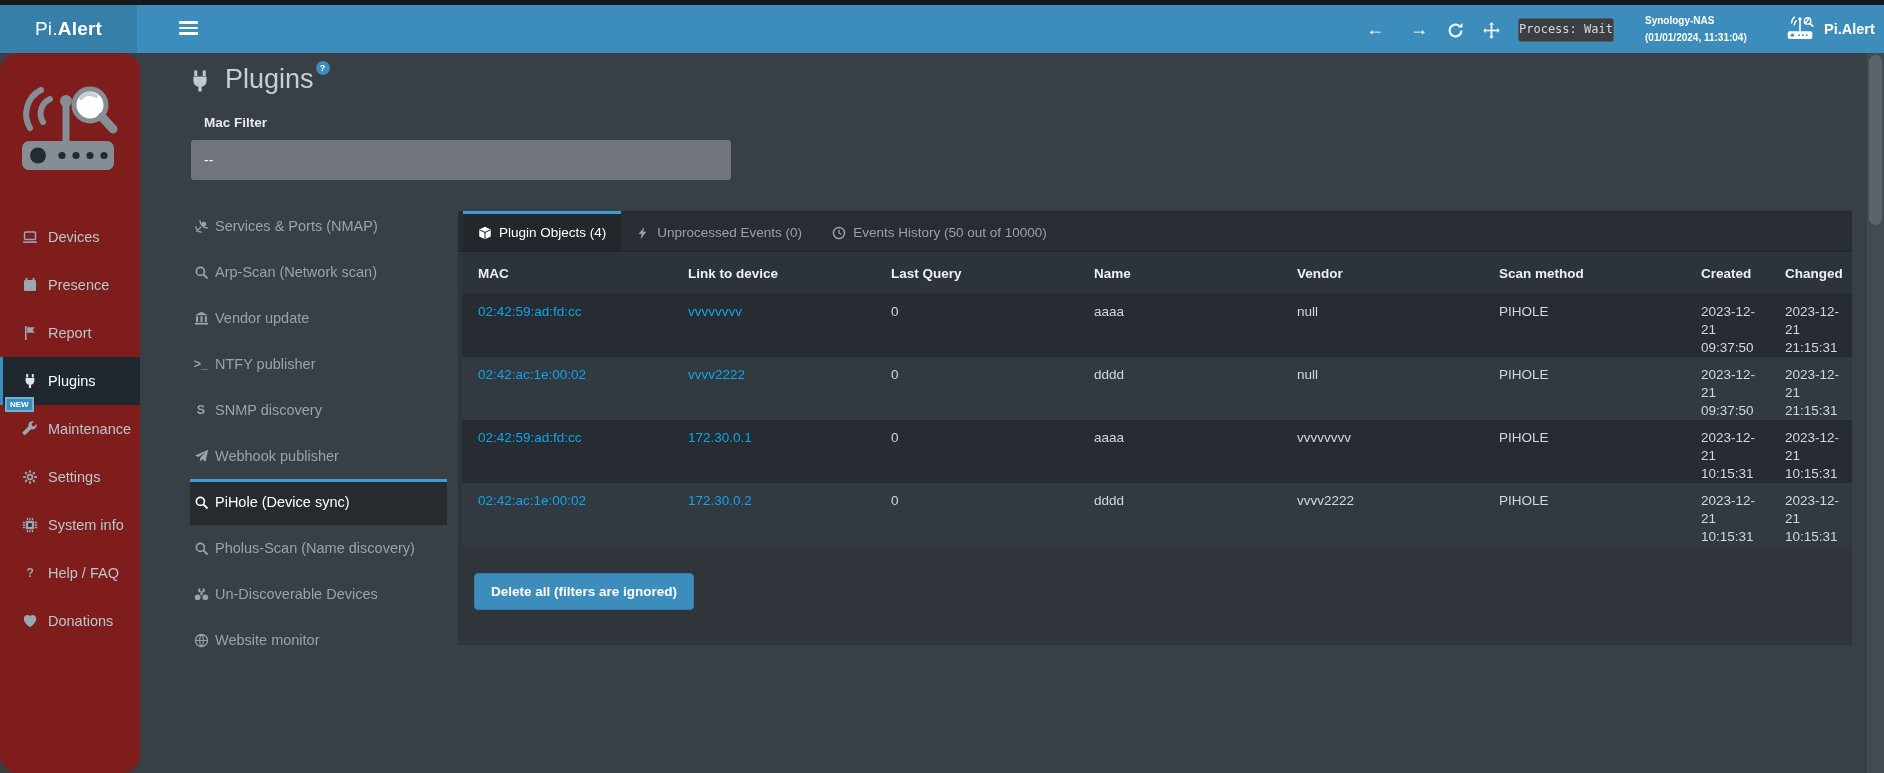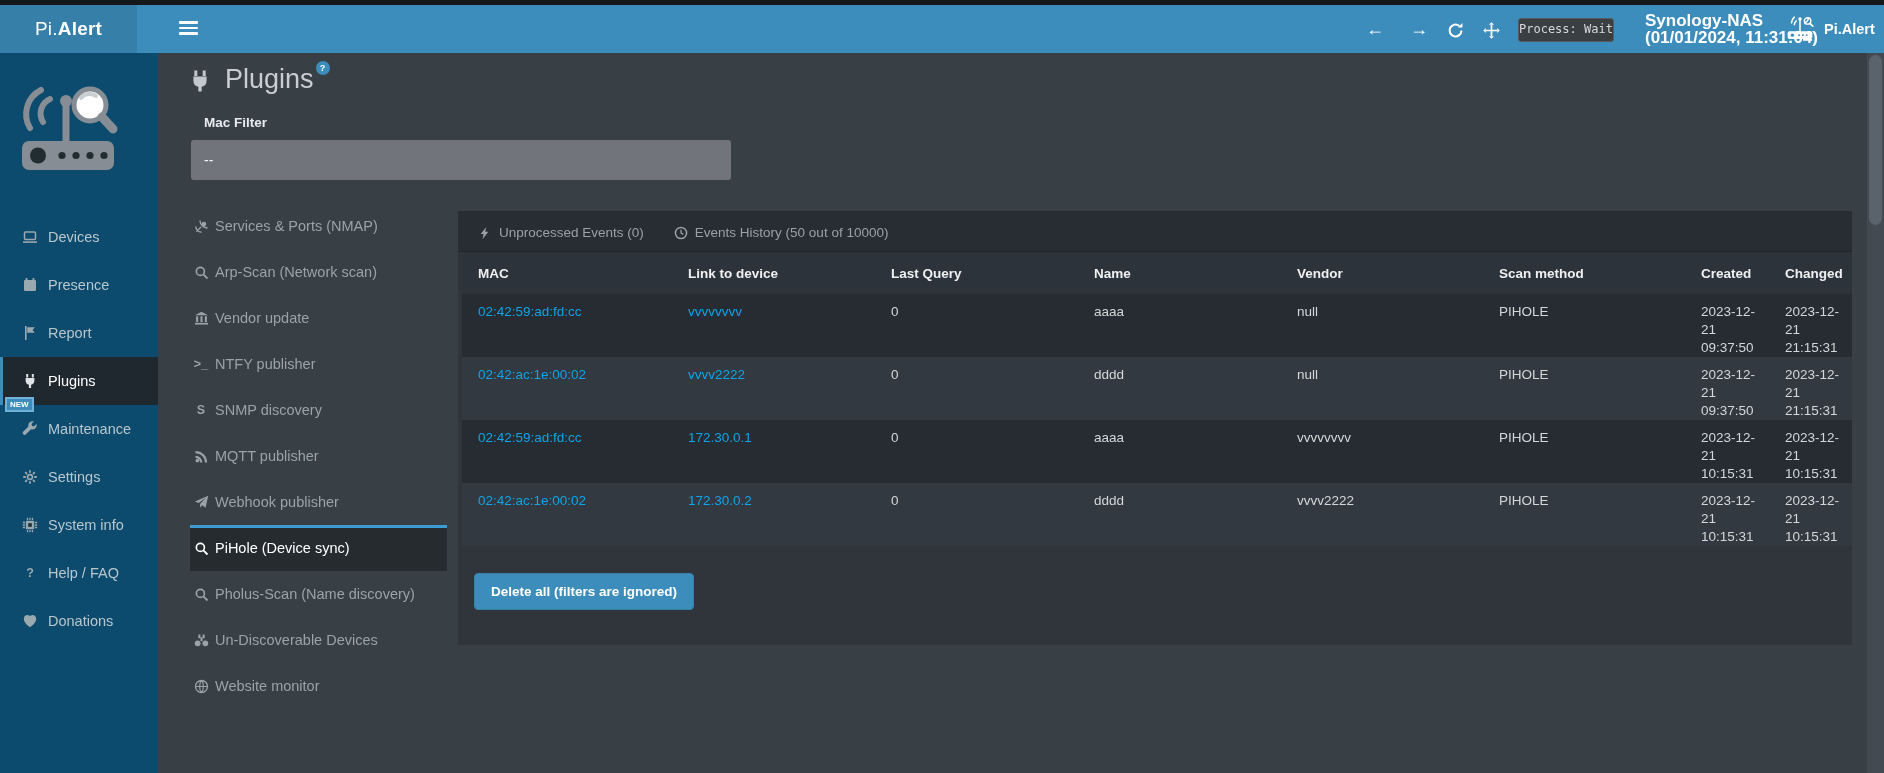--- a/index.html
+++ b/index.html
@@ -9,25 +9,25 @@
   header{position:absolute;top:5px;left:0;right:0;height:48px;background:#3c8dbc;}
   .brand{position:absolute;left:0;top:0;width:137px;height:48px;background:#367fa9;color:#fff;
          font-size:19px;line-height:48px;text-align:center;letter-spacing:.2px;}
   .hamburger{position:absolute;left:179px;top:16px;width:19px;height:16px;cursor:pointer;}
   .hamburger i{display:block;height:2.5px;background:#fff;margin-bottom:3px;border-radius:1px;}
   .hicon{position:absolute;top:0;height:48px;line-height:48px;color:#fff;font-size:18px;cursor:pointer;}
   .hicon svg{vertical-align:middle;}
   .process-badge{position:absolute;left:1518px;top:13px;height:22px;padding:0 0;background:#3a3f44;
          border:1px solid #565b61;border-radius:3px;font-family:"DejaVu Sans Mono",monospace;
          font-size:12px;color:#d6d8da;line-height:21px;}
-  .hostblock{position:absolute;left:1645px;top:7px;color:#fff;font-size:17px;font-weight:bold;line-height:17px;}
+  .hostblock{position:absolute;left:1645px;top:7px;color:#fff;font-size:10px;font-weight:bold;line-height:17px;}
   .router-sm{position:absolute;left:1782px;top:9px;color:#fff;}
   .appname{position:absolute;left:1824px;top:0;line-height:48px;color:#fff;font-weight:bold;font-size:14.5px;}
   
-  aside{position:absolute;left:0;top:53px;width:158px;bottom:0;background:#0c4a6e;}
+  aside{position:absolute;left:0;top:53px;width:140px;bottom:0;background:#7f1d1d;border-radius:18px;}
   .logo{position:absolute;left:14px;top:16px;}
   .sb-menu{position:absolute;top:160px;left:0;right:0;}
   .sb-item{position:relative;height:48px;display:flex;align-items:center;color:#b8c7ce;font-size:14.5px;cursor:pointer;}
   .sb-item .ic{width:18px;margin-left:21px;margin-right:9px;display:inline-flex;justify-content:center;color:#9aa8af;}
   .sb-item.active{background:#1e282e;box-shadow:inset 3px 0 0 #3c8dbc;color:#fff;}
   .sb-item.active .ic{color:#dfe4e7;}
   .new-badge{position:absolute;left:5px;top:-8px;background:#3c8dbc;border:2px solid #6fb1d8;color:#fff;
          font-size:8px;font-weight:bold;padding:1px 3px;line-height:9px;z-index:3;text-align:center;}
   
   main{position:absolute;left:137px;top:53px;right:0;bottom:0;}
@@ -267,29 +267,20 @@
           <span class="ic txt">&gt;_</span>
           <span>NTFY publisher</span>
         </div>
         <div class="pn-item">
           <span class="ic txt">S</span>
           <span>SNMP discovery</span>
         </div>
         <div class="pn-item">
           <span class="ic">
             <svg viewBox="0 0 16 16" width="15" height="15" fill="currentColor">
-              <circle cx="3.6" cy="12.4" r="1.9"></circle>
-              <path d="M1.6 7.1a7.3 7.3 0 0 1 7.3 7.3H6.5a4.9 4.9 0 0 0-4.9-4.9zM1.6 2a12.4 12.4 0 0 1 12.4 12.4h-2.4A10 10 0 0 0 1.6 4.4z"></path>
-            </svg>
-          </span>
-          <span>MQTT publisher</span>
-        </div>
-        <div class="pn-item">
-          <span class="ic">
-            <svg viewBox="0 0 16 16" width="15" height="15" fill="currentColor">
               <path d="M15.2.8 1 6.9l3.9 1.6L12.9 3 6.6 9.4l-.3 4.1 2.4-2.7 3.6 2.7z"></path>
             </svg>
           </span>
           <span>Webhook publisher</span>
         </div>
         <div class="pn-item active">
           <span class="ic">
             <svg viewBox="0 0 16 16" width="15" height="15" fill="currentColor">
               <circle cx="6.8" cy="6.8" r="4.3" fill="none" stroke="currentColor" stroke-width="1.8"></circle>
               <path d="m10 10 4.4 4.4" stroke="currentColor" stroke-width="1.9"></path>
@@ -322,20 +313,29 @@
               <circle cx="8" cy="8" r="6.4" fill="none" stroke="currentColor" stroke-width="1.4"></circle>
               <path d="M1.6 8h12.8M8 1.6c2.6 2.2 2.6 10.6 0 12.8M8 1.6c-2.6 2.2-2.6 10.6 0 12.8" fill="none" stroke="currentColor" stroke-width="1.1"></path>
             </svg>
           </span>
           <span>Website monitor</span>
         </div>
       </nav>
 
     <section class="panel">
       <div class="tabbar">
+          <div class="tab active">
+            <span class="ic">
+              <svg viewBox="0 0 16 16" width="14" height="14" fill="currentColor">
+                <path d="M8 .8 14.6 4v8L8 15.2 1.4 12V4z"></path>
+                <path d="M1.8 4.4 8 7.4l6.2-3M8 7.4V15" fill="none" stroke="#22272c" stroke-width="1.2"></path>
+              </svg>
+            </span>
+            <span>Plugin Objects (4)</span>
+          </div>
           <div class="tab">
             <span class="ic">
               <svg viewBox="0 0 16 16" width="14" height="14" fill="currentColor">
                 <path d="M9.5 1 3 9.2h3.4L5.2 15l6.6-8.4H8.2z"></path>
               </svg>
             </span>
             <span>Unprocessed Events (0)</span>
           </div>
           <div class="tab">
             <span class="ic">

